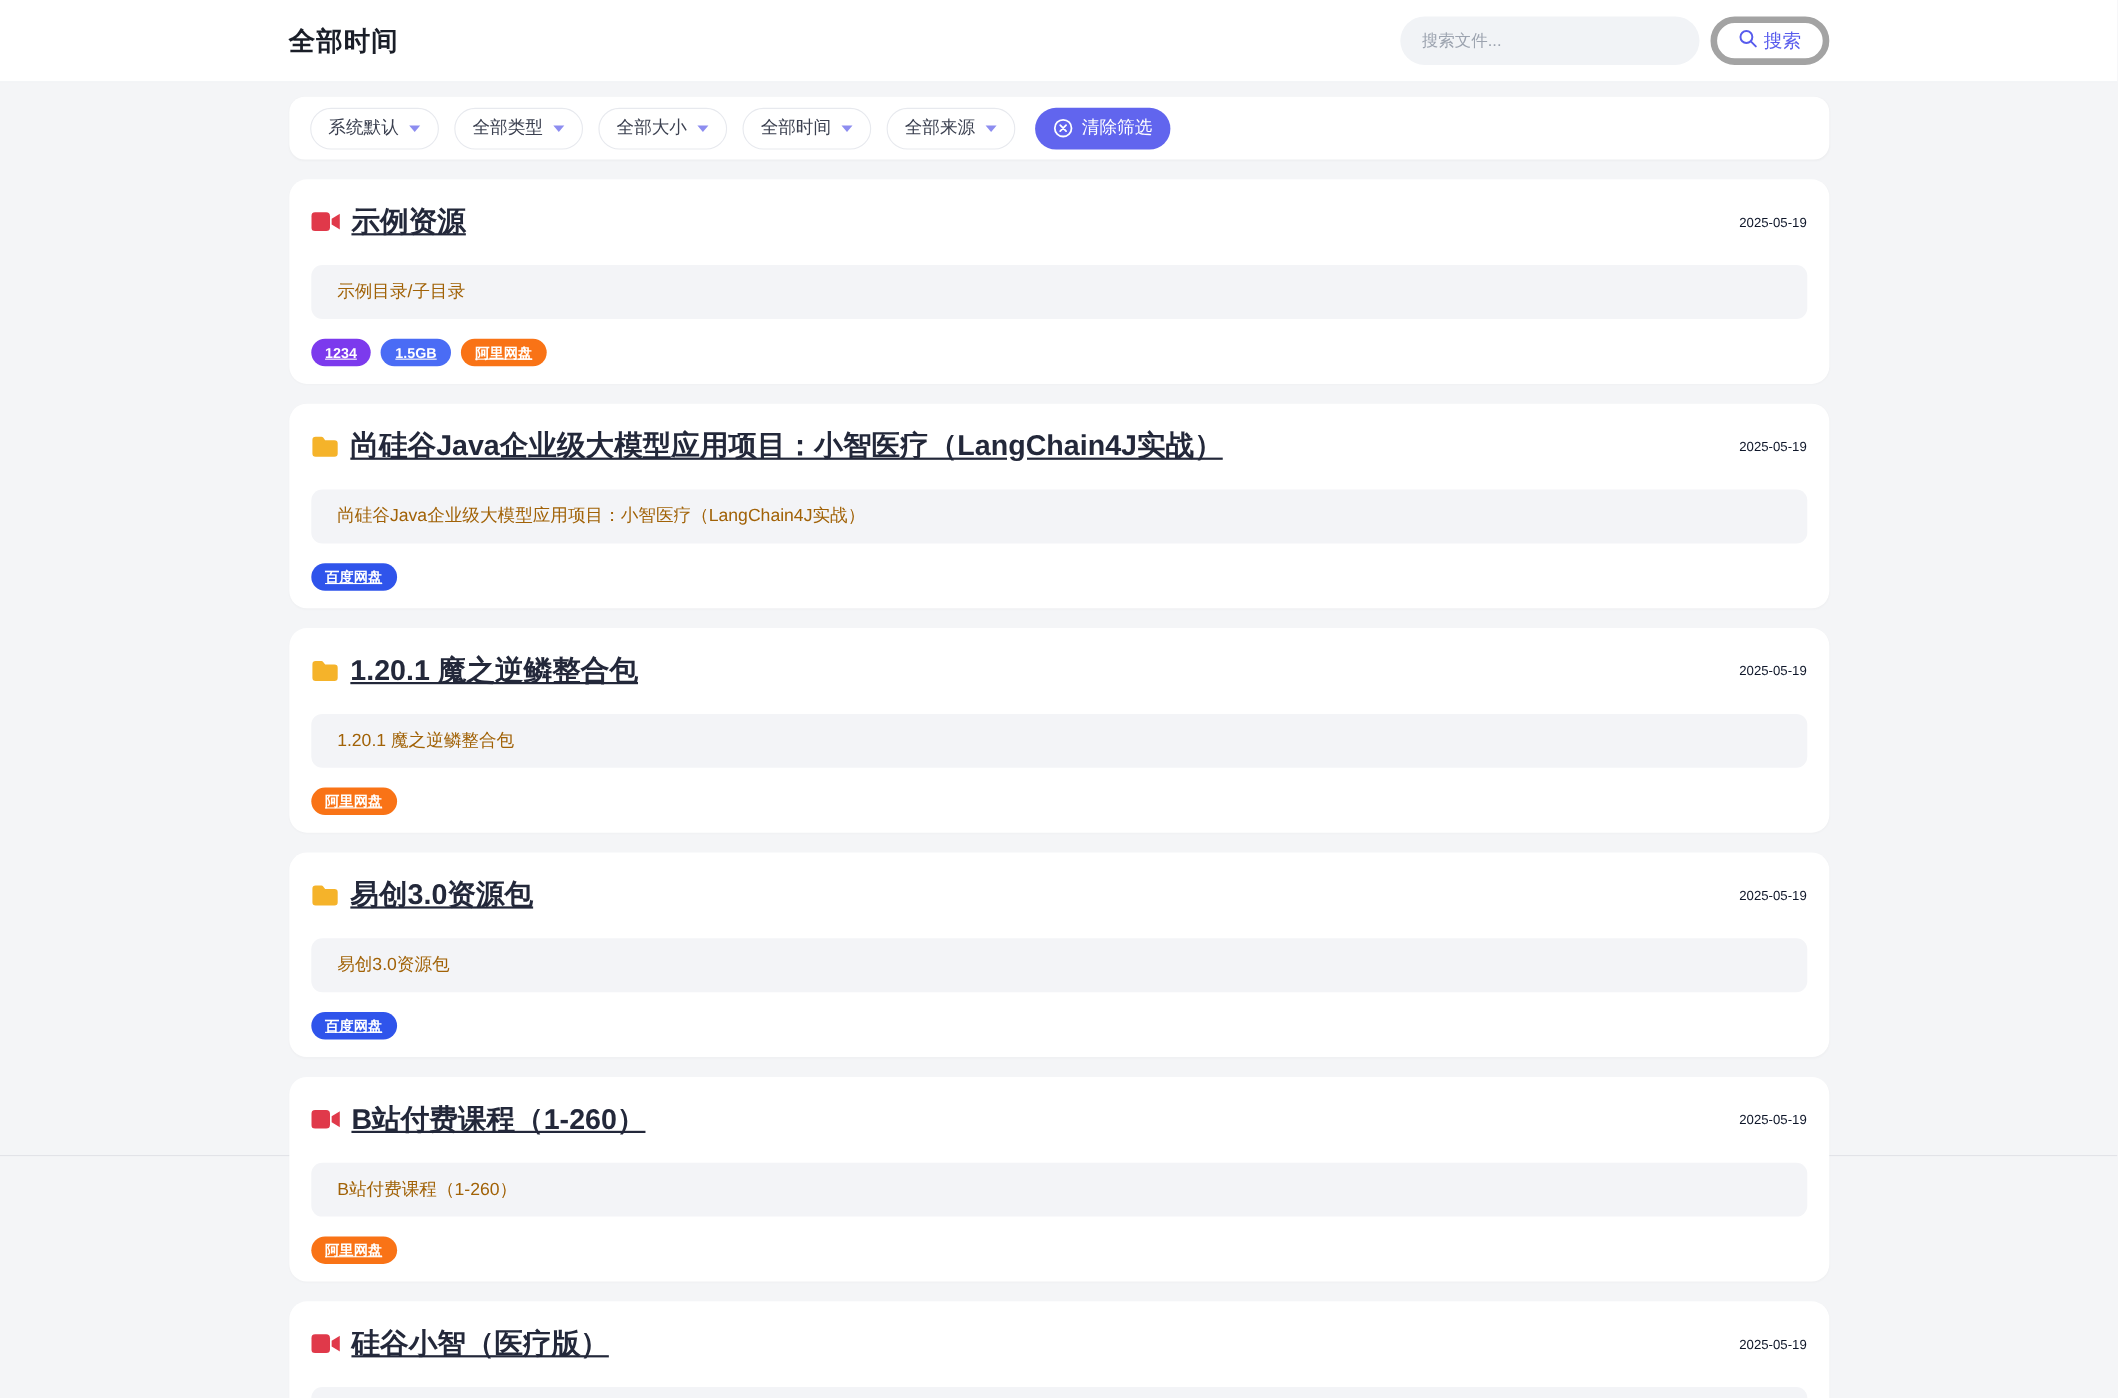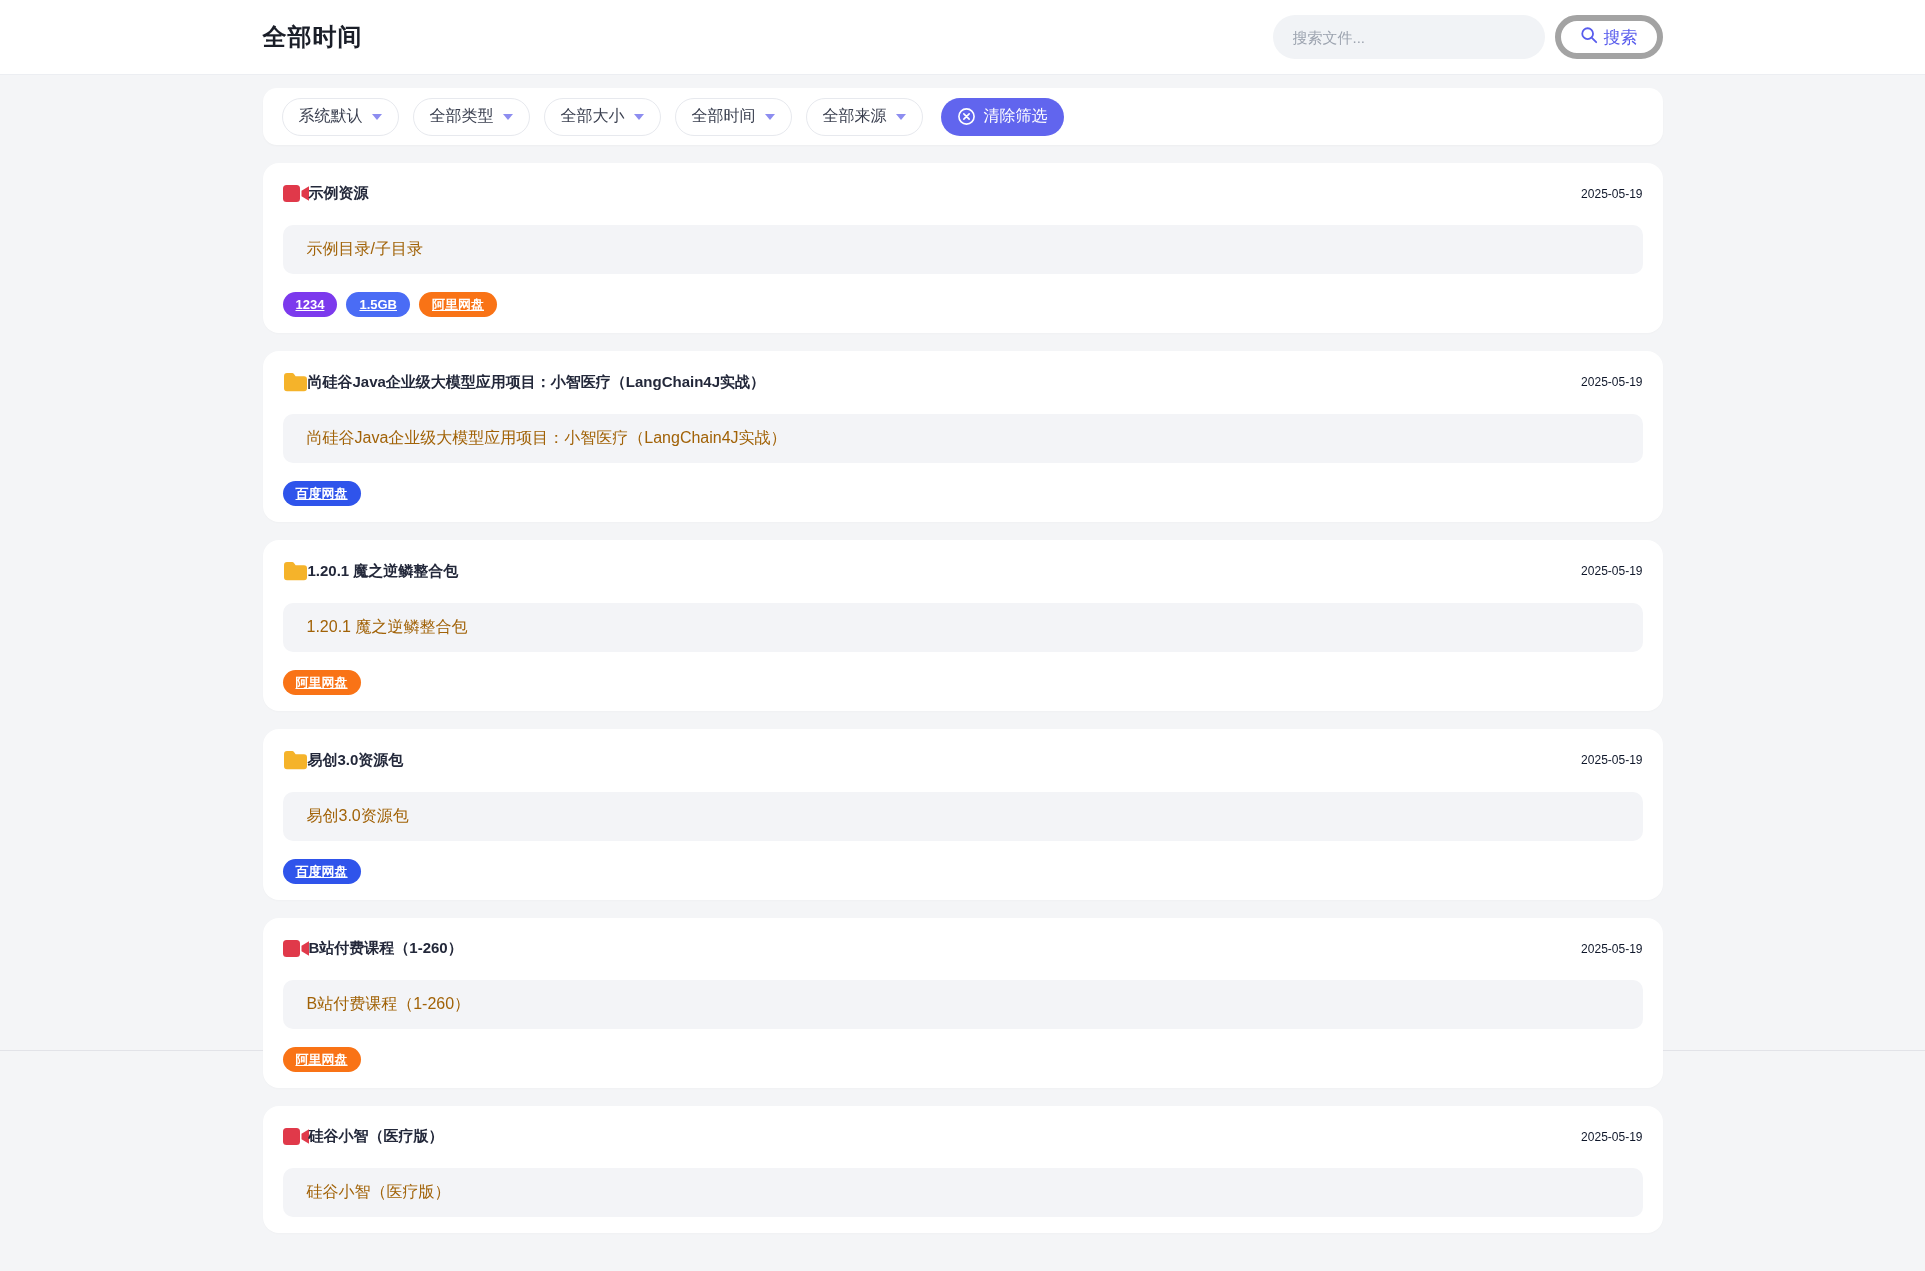--- a/index.html
+++ b/index.html
@@ -74,21 +74,21 @@
   .cards { position:relative; z-index:1; }
   .card {
     background:#ffffff; border-radius:16px;
     padding:21px 20px 16px;
     margin-top:18px;
     box-shadow:0 1px 2px rgba(20,24,40,.02);
     position:relative; z-index:1;
   }
   .card-head { display:flex; align-items:center; }
   .file-icon { display:flex; align-items:center; }
-  .title { font-size:15px; font-weight:bold; color:#23283a; }
+  .title { margin-left:11px; font-size:26px; font-weight:bold; color:#23283a;text-decoration:underline; }
   .date { margin-left:auto; font-size:12px; color:#0f172a; }
   .desc {
     margin-top:22px;
     background:#f3f4f7; border-radius:10px;
     padding:14px 24px;
     font-size:16px; color:#a16207;
     min-height:46px;
   }
   .tags { margin-top:18px; display:flex; gap:9px; }
   .tag {

